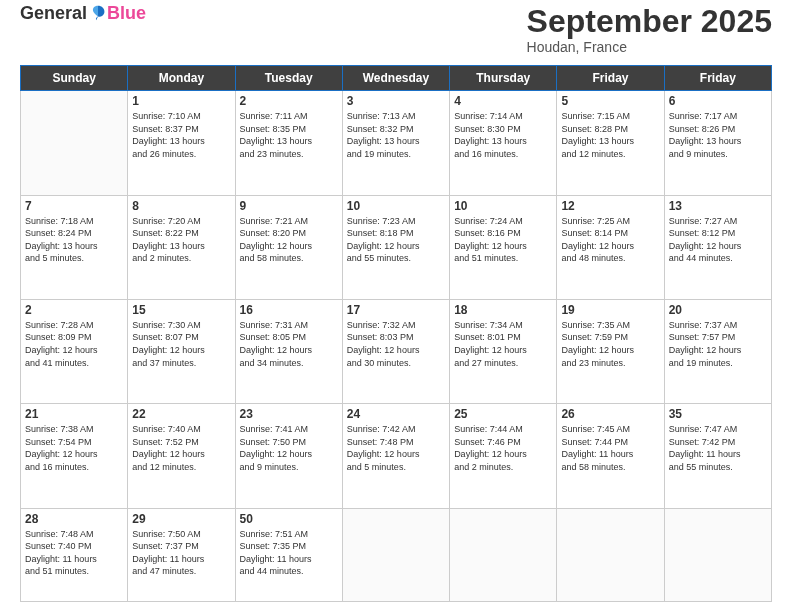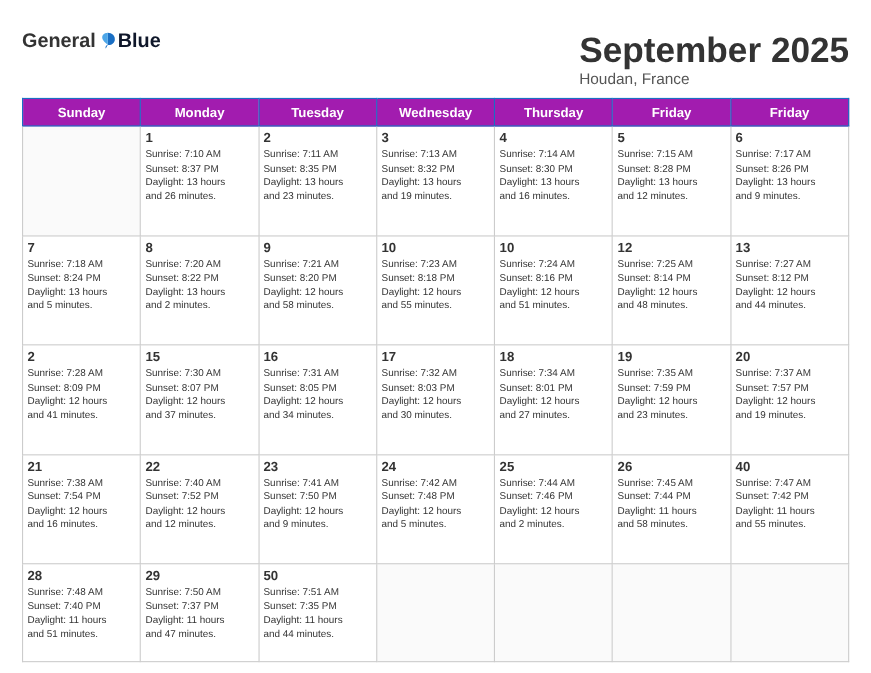--- a/index.html
+++ b/index.html
@@ -6,21 +6,21 @@
     body {
       width: 792px;
       height: 612px;
       font-family: Arial, Helvetica, sans-serif;
       background: #fff;
       overflow: hidden;
     }
     .page {
       width: 792px;
       height: 612px;
-      padding: 28px 20px 10px 20px;
+      padding: 4px 20px 10px 20px;
       display: flex;
       flex-direction: column;
     }
     .header {
       display: flex;
       justify-content: space-between;
       align-items: flex-start;
       margin-bottom: 10px;
     }
     .logo {
@@ -30,21 +30,21 @@
     }
     .logo-text {
       display: flex;
       align-items: center;
       font-size: 18px;
       font-weight: bold;
       color: #333;
       line-height: 1;
     }
     .logo-general { color: #333; }
-    .logo-blue { color: #0f172a; }
+    .logo-blue { color: #ec4899; }
     .logo-icon {
       width: 18px;
       height: 18px;
       margin-left: 2px;
       display: inline-block;
     }
     .title-block {
     }
     .title-block h1 {
       font-size: 32px;
@@ -58,21 +58,21 @@
       color: #555;
     }
     .calendar {
       flex: 1;
       border: 1px solid #ccc;
       border-collapse: collapse;
       width: 100%;
       table-layout: fixed;
     }
     .calendar th {
-      background-color: #a21caf;
+      background-color: #404040;
       color: #fff;
       font-size: 12px;
       font-weight: bold;
       padding: 5px 4px;
       text-align: center;
       border: 1px solid #1a6fc4;
     }
     .calendar td {
       border: 1px solid #ccc;
       vertical-align: top;
@@ -241,21 +241,21 @@
           </td>
           <td>
             <span class="day-number">25</span>
             <div class="day-info">Sunrise: 7:44 AM<br>Sunset: 7:46 PM<br>Daylight: 12 hours<br>and 2 minutes.</div>
           </td>
           <td>
             <span class="day-number">26</span>
             <div class="day-info">Sunrise: 7:45 AM<br>Sunset: 7:44 PM<br>Daylight: 11 hours<br>and 58 minutes.</div>
           </td>
           <td>
-            <span class="day-number">40</span>
+            <span class="day-number">35</span>
             <div class="day-info">Sunrise: 7:47 AM<br>Sunset: 7:42 PM<br>Daylight: 11 hours<br>and 55 minutes.</div>
           </td>
         </tr>
         <tr class="last-row">
           <td>
             <span class="day-number">28</span>
             <div class="day-info">Sunrise: 7:48 AM<br>Sunset: 7:40 PM<br>Daylight: 11 hours<br>and 51 minutes.</div>
           </td>
           <td>
             <span class="day-number">29</span>

